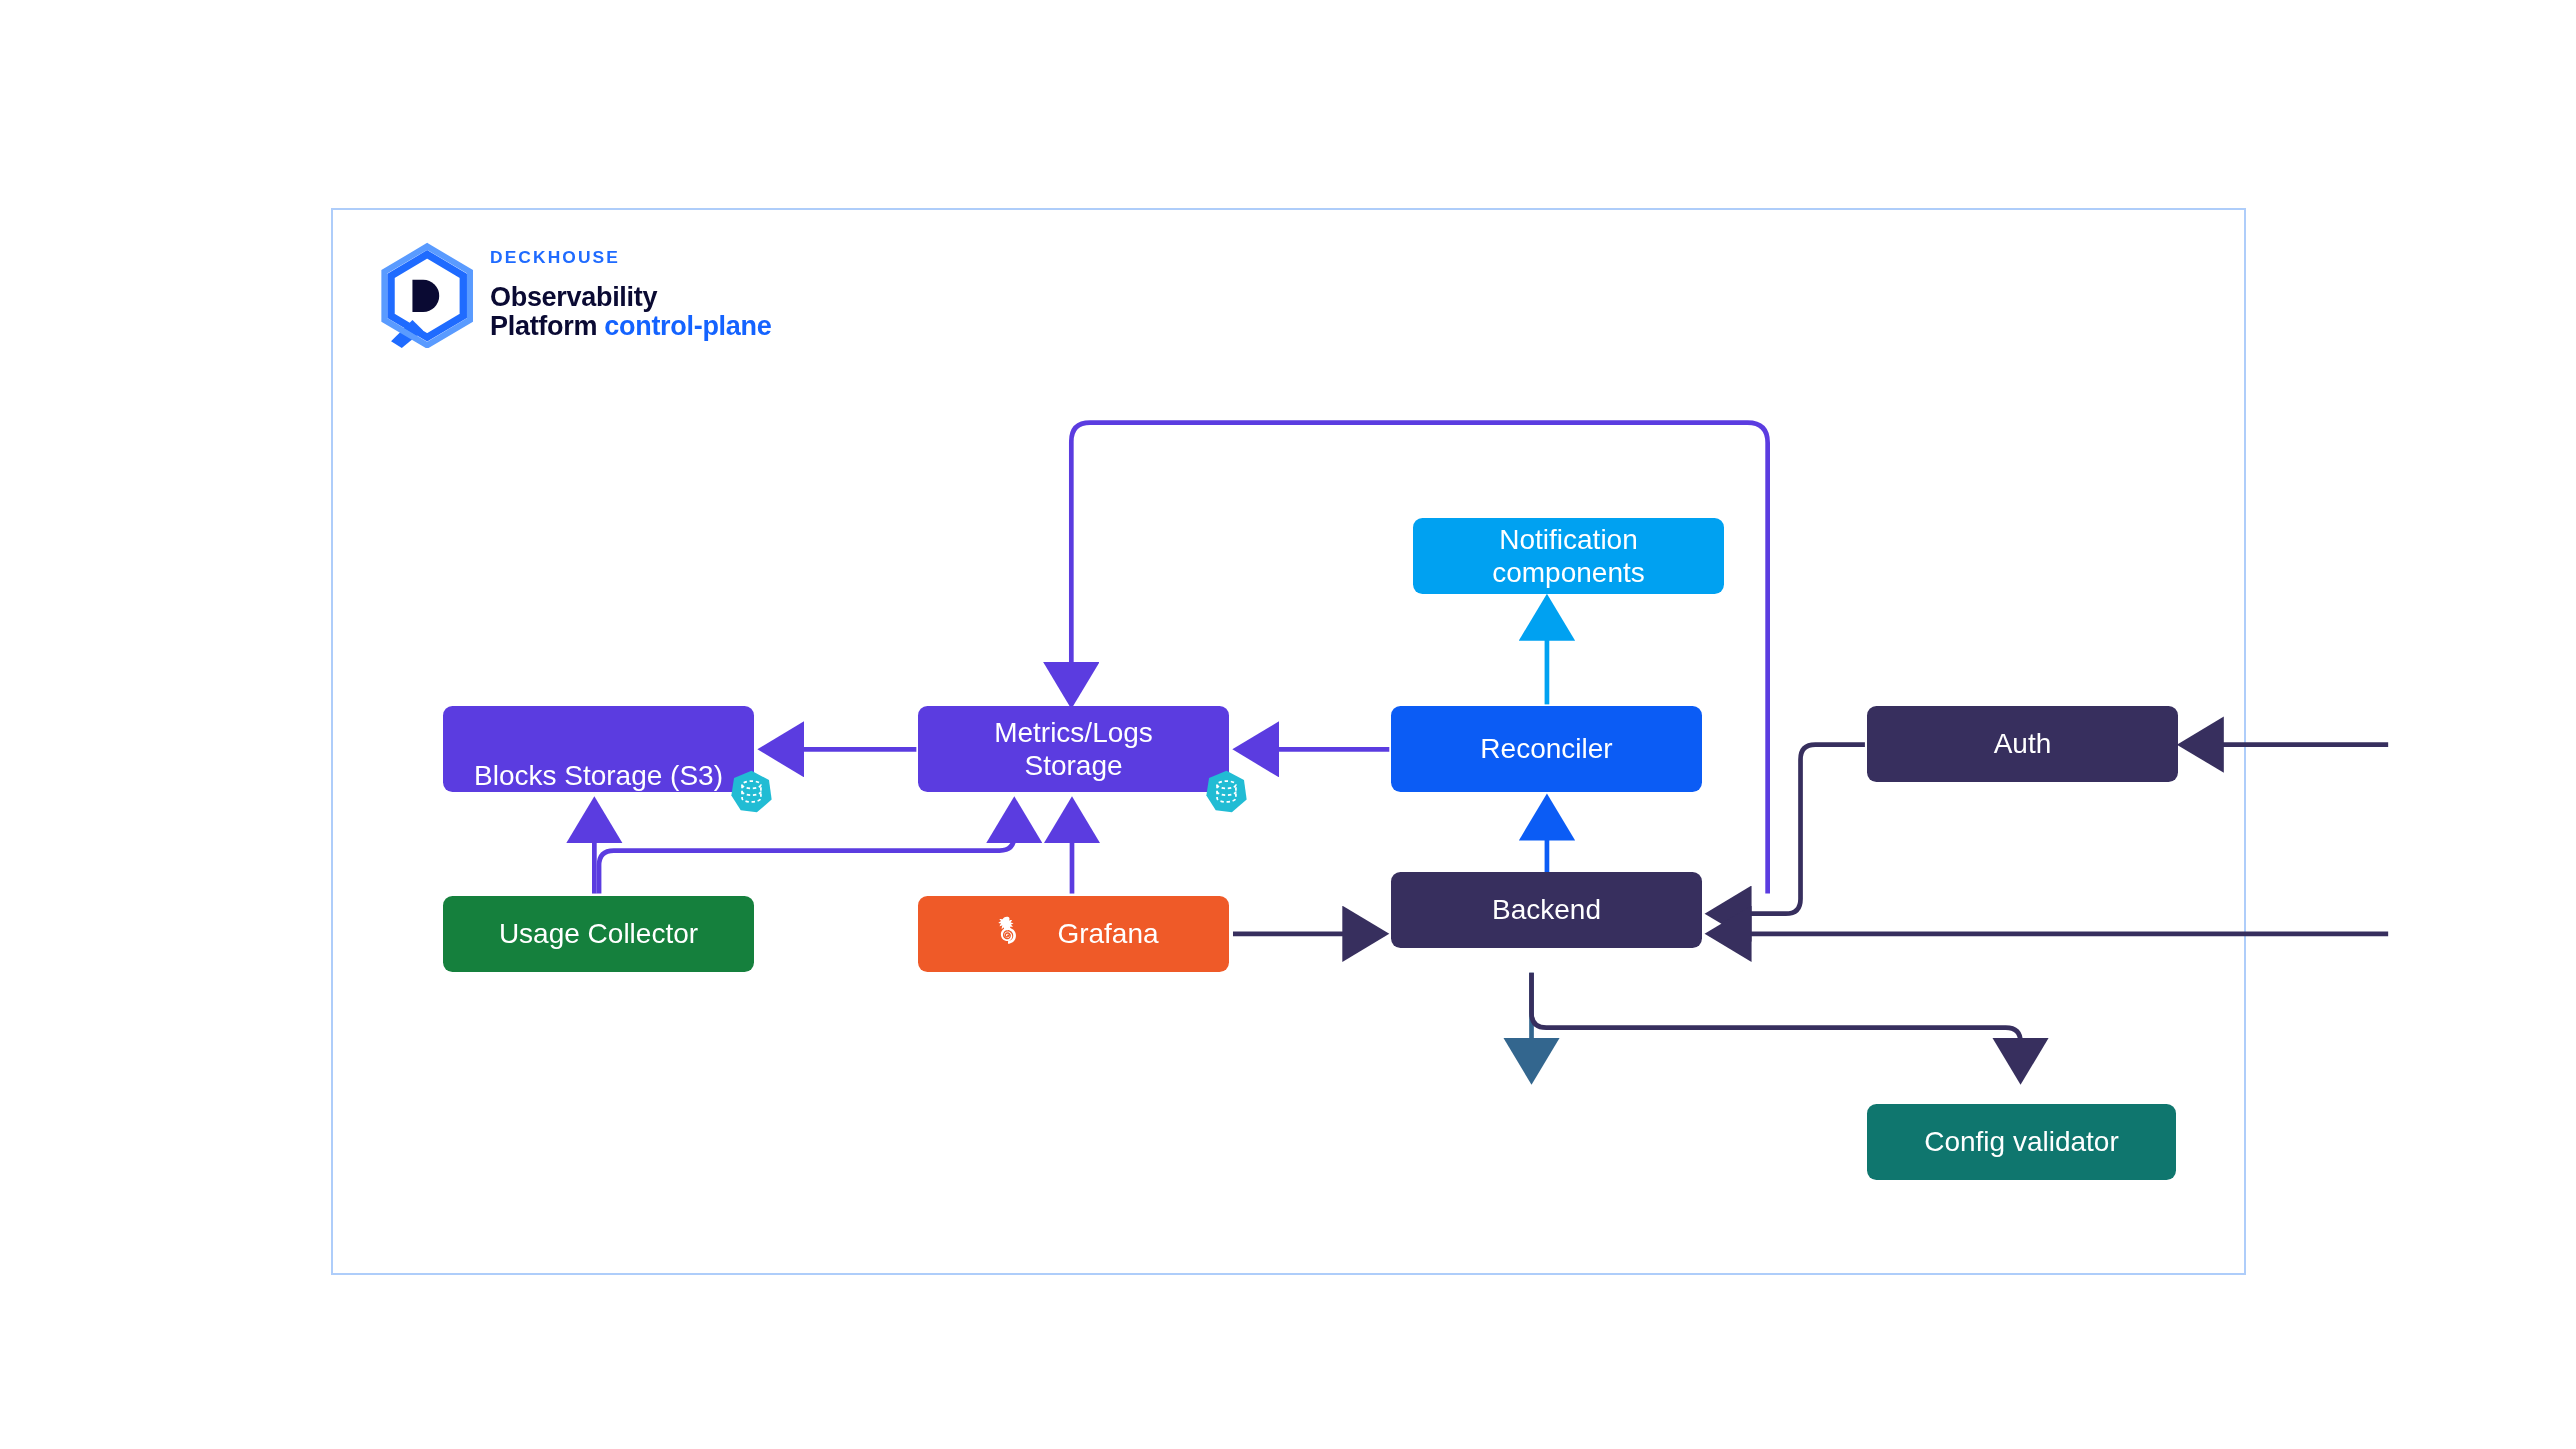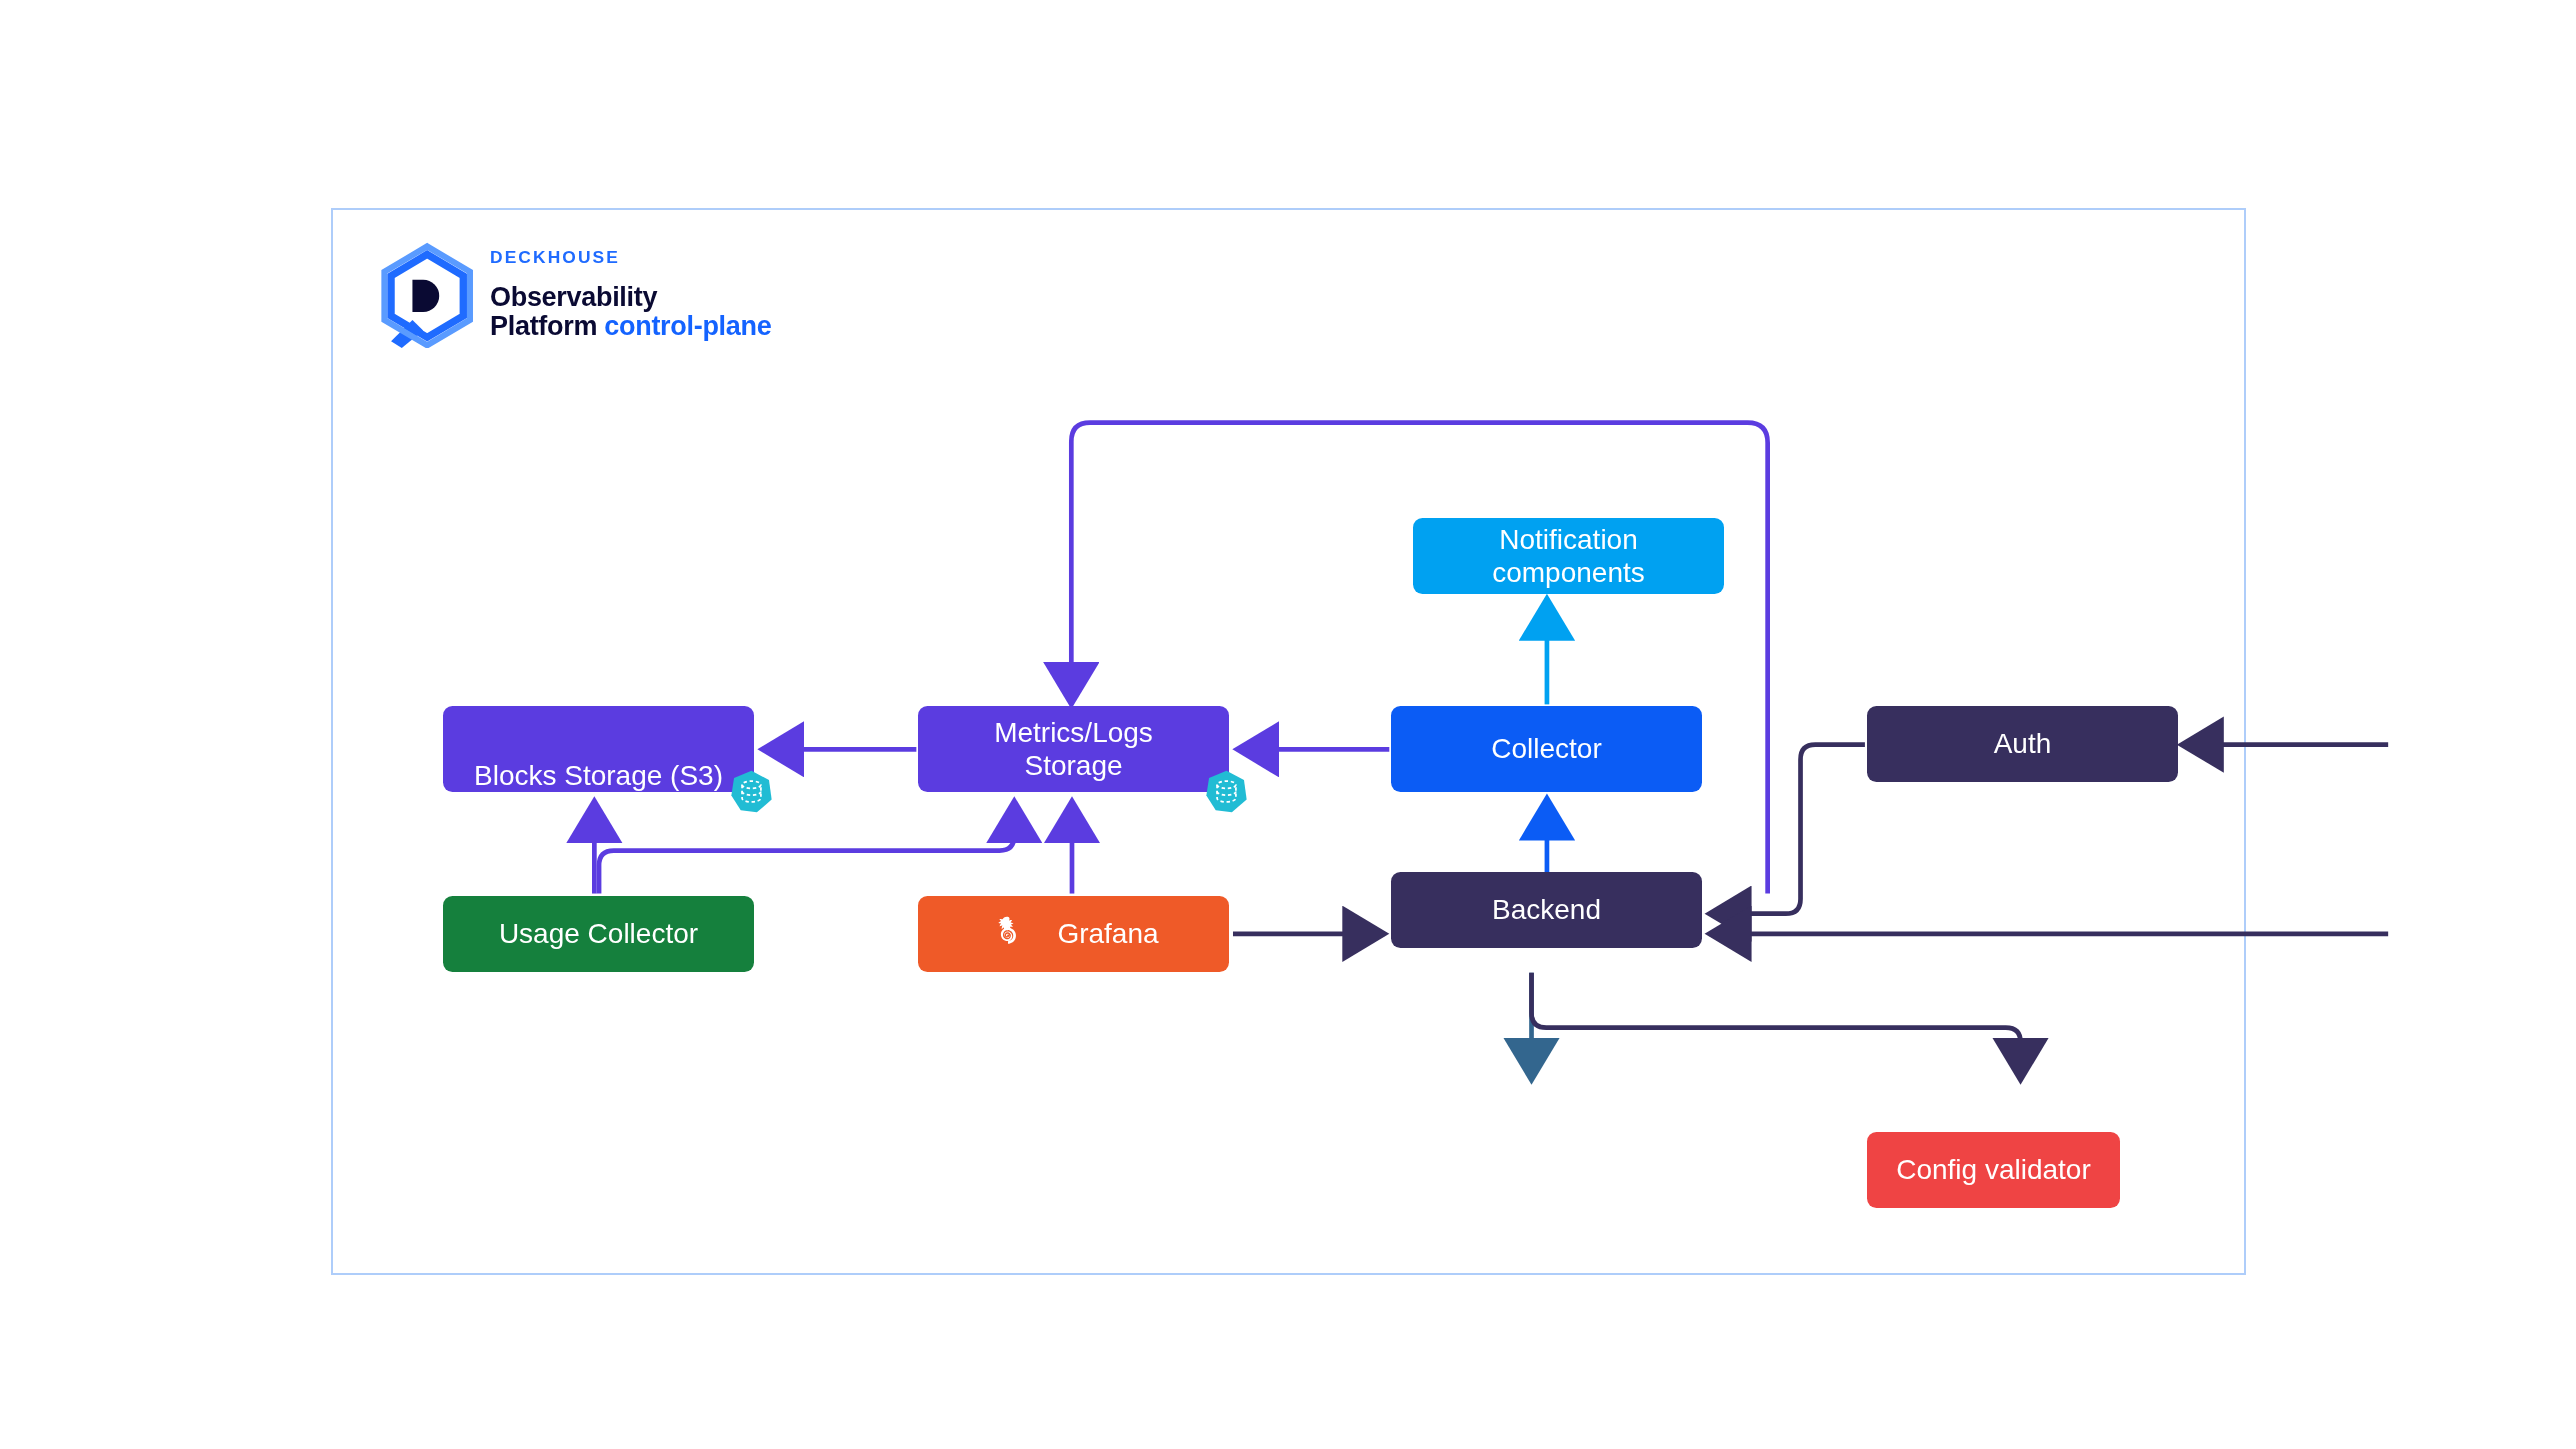--- a/index.html
+++ b/index.html
@@ -206,21 +206,21 @@
       </g>
     </svg>
   </div>
 
   <div class="node" style="left:1391px; top:518px; width:311px; height:76px; background:#00a1f1;margin-left:22px;">
     <span class="label">Notification
 components</span>
   </div>
 
   <div class="node" style="left:1391px; top:706px; width:311px; height:86px; background:#0b5cf5;">
-    <span class="label">Collector</span>
+    <span class="label">Reconciler</span>
   </div>
 
   <div class="node" style="left:1867px; top:706px; width:311px; height:76px; background:#372f5e;">
     <span class="label">Auth</span>
   </div>
 
   <div class="node" style="left:443px; top:896px; width:311px; height:76px; background:#15803d;">
     <span class="label">Usage Collector</span>
   </div>
 
@@ -232,18 +232,18 @@
       </svg>
     </span>
     <span class="label">Grafana</span>
   </div>
 
   <div class="node" style="left:1391px; top:872px; width:311px; height:76px; background:#372f5e;">
     <span class="label">Backend</span>
   </div>
 
 
-  <div class="node" style="left:1867px; top:1132px; width:253px; height:76px; background:#ef4444;">
+  <div class="node" style="left:1867px; top:1104px; width:309px; height:76px; background:#0f766e;">
     <span class="label">Config validator</span>
   </div>
 
 </div>
 
 
 </body></html>

